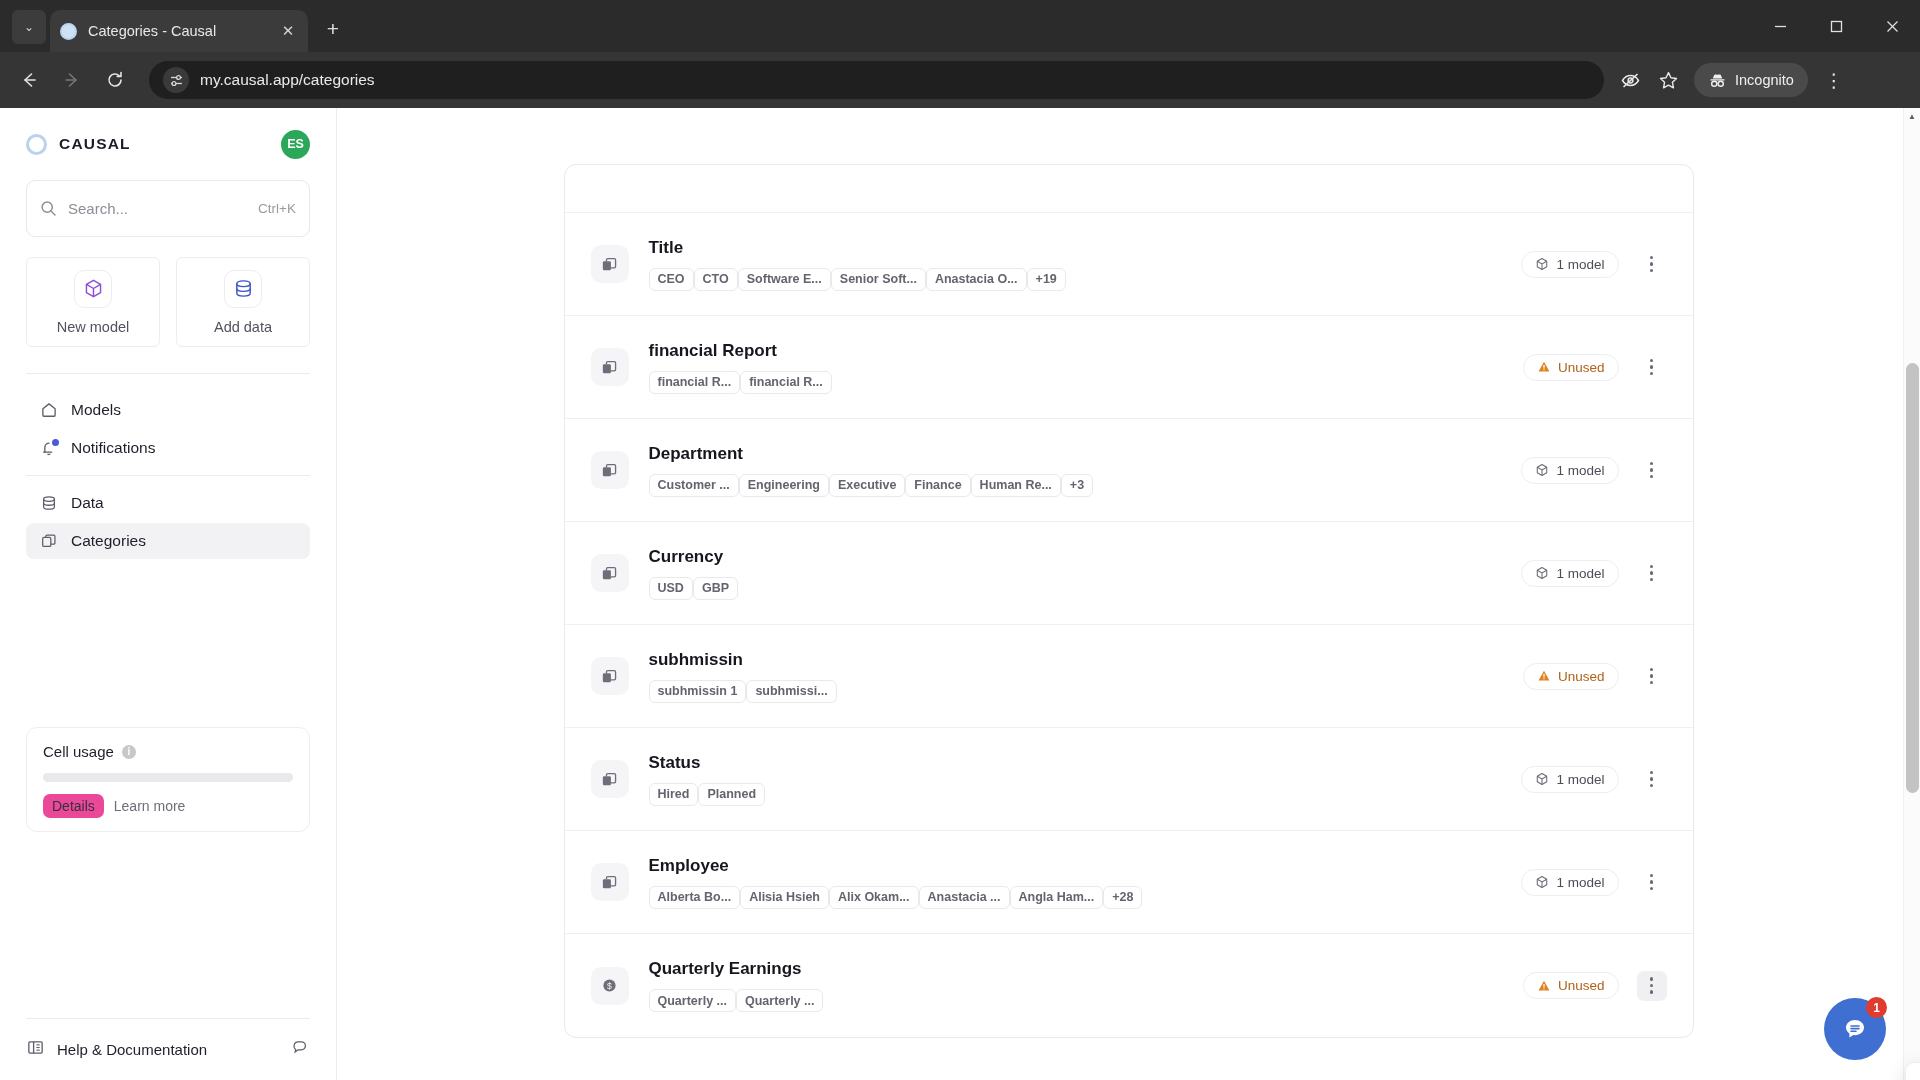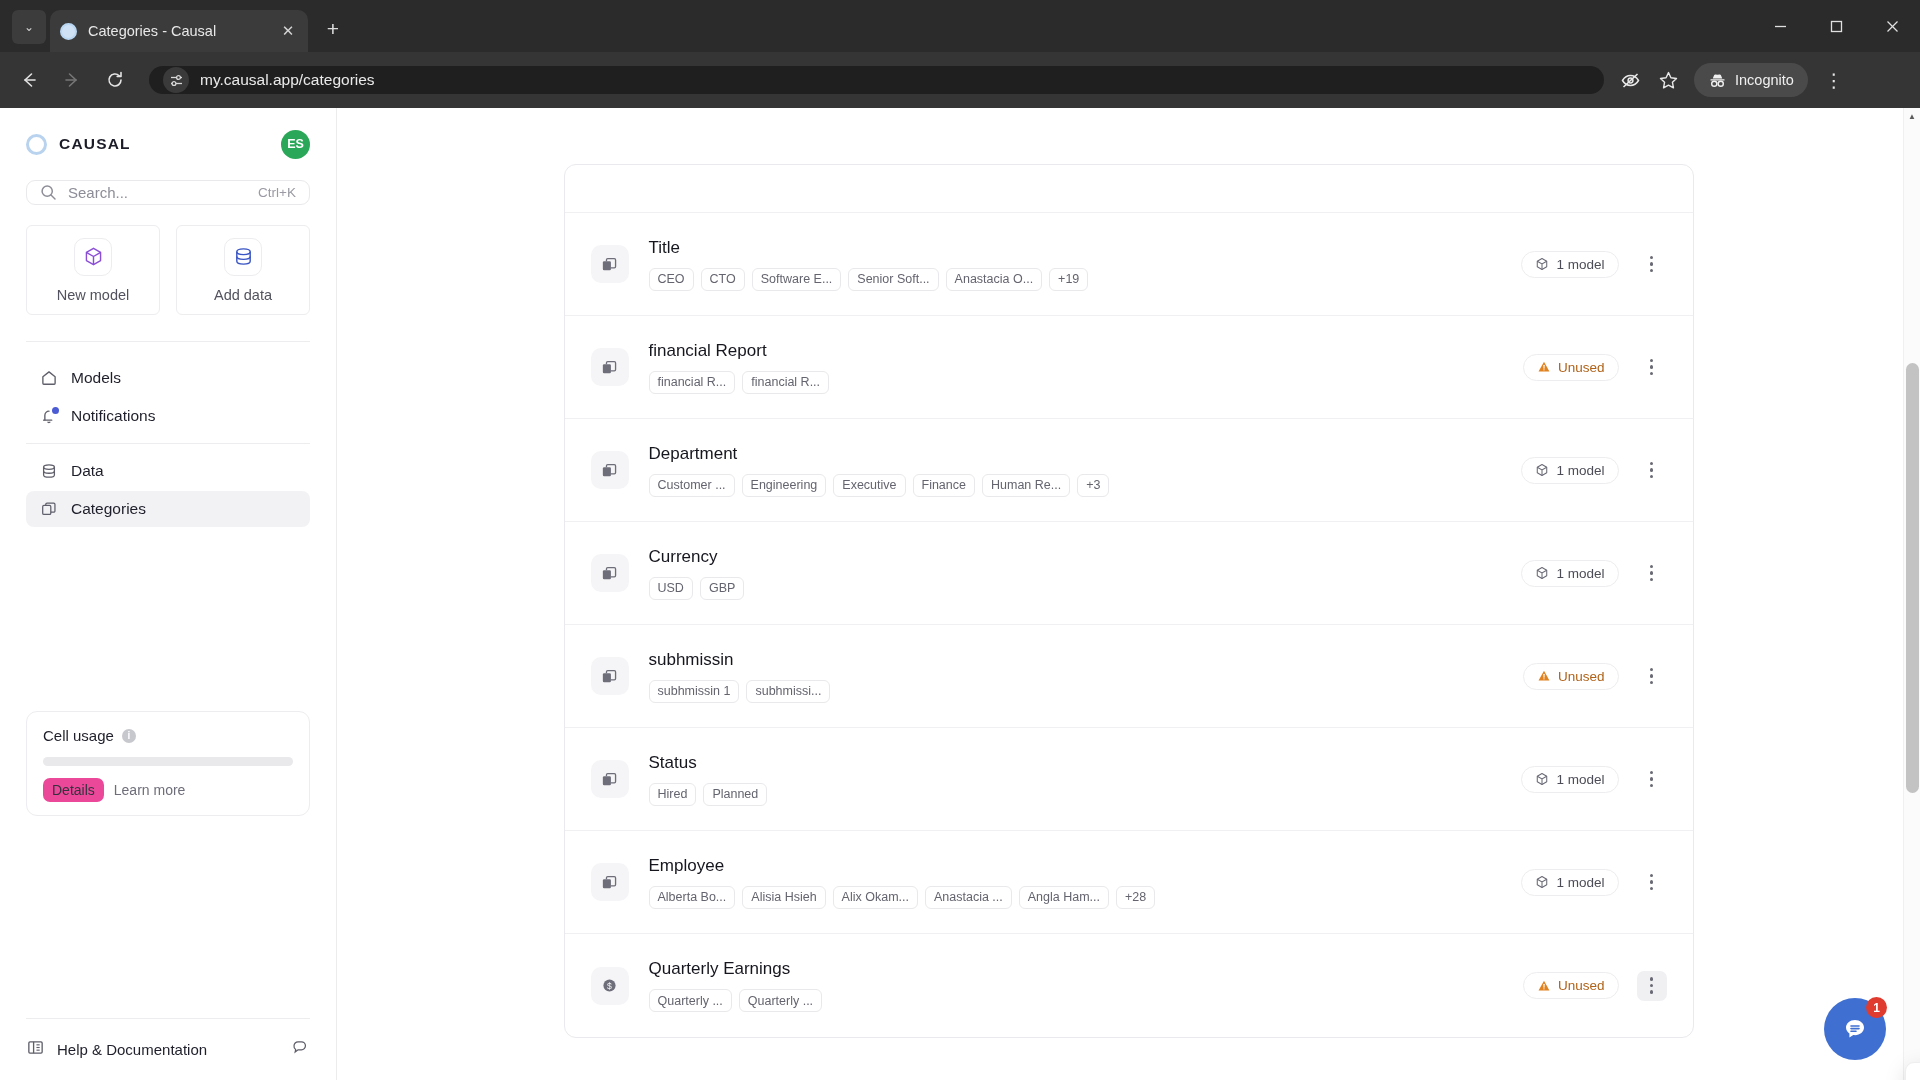--- a/index.html
+++ b/index.html
@@ -62,21 +62,21 @@
     height: 56px; background: #353535; display: flex;
     align-items: center; padding: 0 12px; flex: 0 0 56px;
   }
   .nav-btn {
     width: 34px; height: 34px; margin-right: 9px;
     display: flex; align-items: center; justify-content: center;
     color: #e4e4e4; border-radius: 50%;
   }
   .nav-btn.disabled { color: #777; }
   .omnibox {
-    flex: 1; height: 28px; background: #1f1f1f; border-radius: 19px;
+    flex: 1; height: 38px; background: #1f1f1f; border-radius: 19px;
     display: flex; align-items: center; padding: 0 14px; margin: 0 8px;
     max-width: 1455px;
   }
   .omni-icon {
     width: 26px; height: 26px; border-radius: 50%; background: #3a3a3a;
     display: flex; align-items: center; justify-content: center;
     margin-right: 11px; flex: 0 0 26px;
   }
   .omni-url { color: #eaeaea; font-size: 15.5px; }
   .tb-right { display: flex; align-items: center; gap: 2px; }
@@ -108,21 +108,21 @@
   }
   .brand-name { font-size: 15.5px; font-weight: 700; letter-spacing: 1.2px; color: #1c1c28; }
   .avatar {
     width: 29px; height: 29px; border-radius: 50%; background: #2aa758;
     color: #fff; font-size: 12.5px; font-weight: 700;
     display: flex; align-items: center; justify-content: center;
     margin-left: auto;
   }
 
   .search-box {
-    height: 25px; border: 1px solid #e9e9ec; border-radius: 9px;
+    height: 57px; border: 1px solid #e9e9ec; border-radius: 9px;
     display: flex; align-items: center; padding: 3px 13px; background: #fff;
   }
   .search-box .ph { color: #8d8d98; font-size: 15px; margin-left: 11px; flex: 1; }
   .search-box .kbd { color: #9a9aa4; font-size: 13.5px; }
 
   .quick-row { display: flex; gap: 16px; margin-top: 20px; }
   .quick-card {
     flex: 1; height: 90px; border: 1px solid #ededf0; border-radius: 6px;
     display: flex; flex-direction: column; align-items: center;
     justify-content: center; gap: 11px; background: #fff;
@@ -186,23 +186,23 @@
   .row {
     display: flex; align-items: center; height: 103px;
     padding: 0 26px; border-bottom: 1px solid #f0f0f3; position: relative;
   }
   .row:last-child { border-bottom: none; }
   .row-ico {
     width: 38px; height: 38px; border-radius: 10px; background: #f5f5f7;
     display: flex; align-items: center; justify-content: center;
     flex: 0 0 38px; margin-right: 20px;
   }
-  .row-body { flex: 1; min-width: 0; }
+  .row-body { flex: 1; min-width: 0; font-weight: bold; }
   .row-title { font-size: 17px; color: #16161f; margin-bottom: 10px; }
-  .chips { display: flex; gap: 7px; flex-wrap: nowrap; }
+  .chips { display: flex; flex-wrap: nowrap; }
   .chip {
     border: 1px solid #e9e9ec; border-radius: 6px; padding: 3.5px 8px;
     font-size: 12.5px; color: #64646f; white-space: nowrap;
   }
   .row-right { display: flex; align-items: center; gap: 18px; flex: 0 0 auto; }
   .badge {
     display: flex; align-items: center; gap: 7px;
     border: 1px solid #ededf0; border-radius: 16px;
     padding: 5px 13px; font-size: 13.5px; color: #4d4d58; background: #fff;
   }

